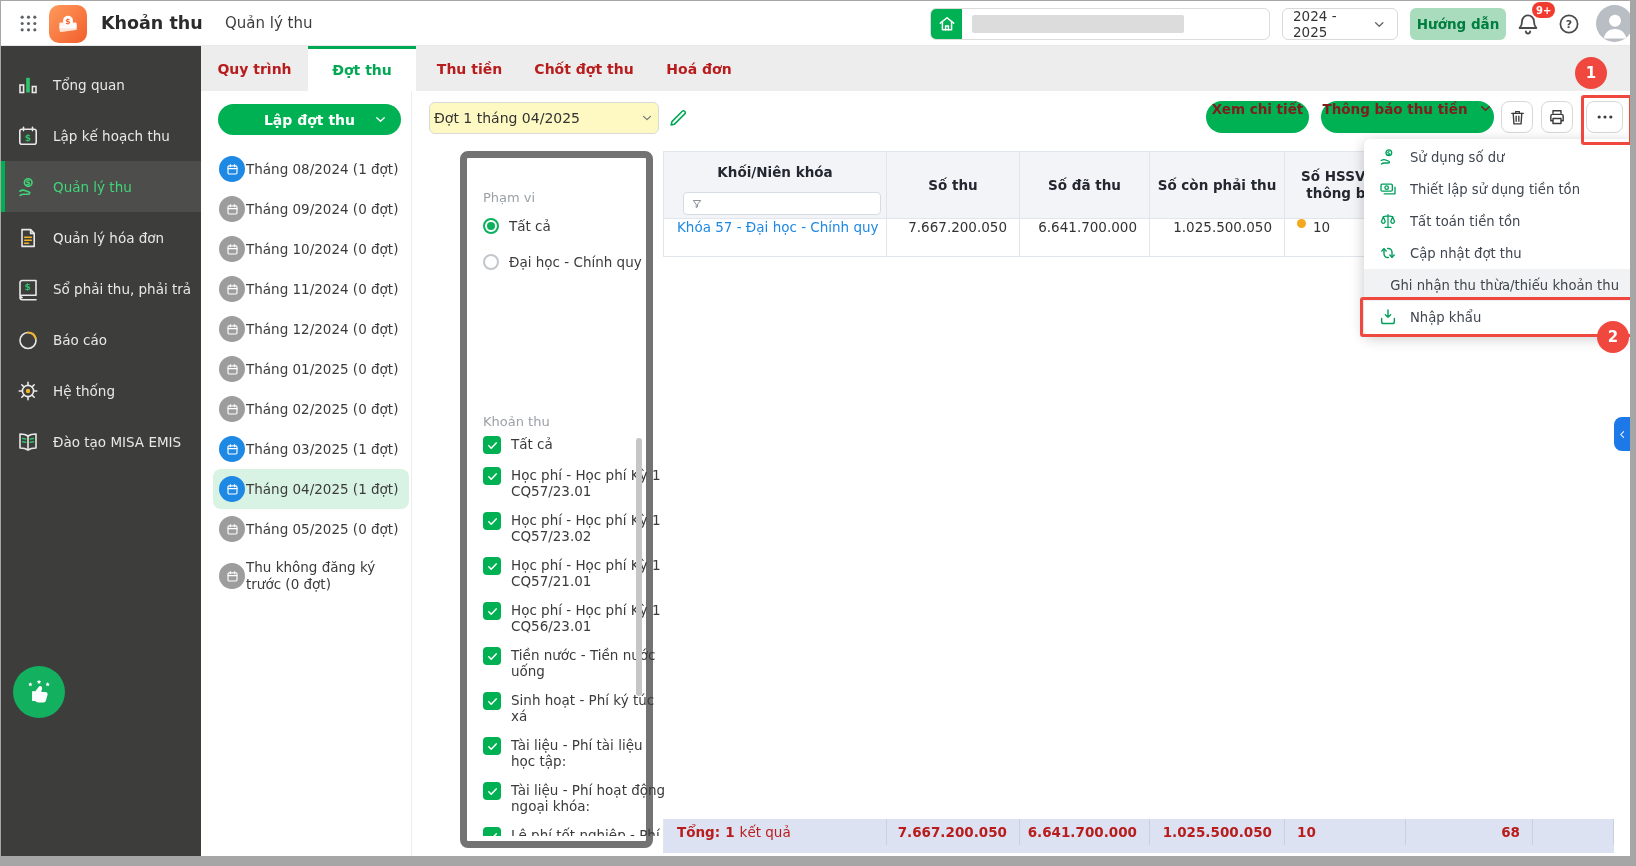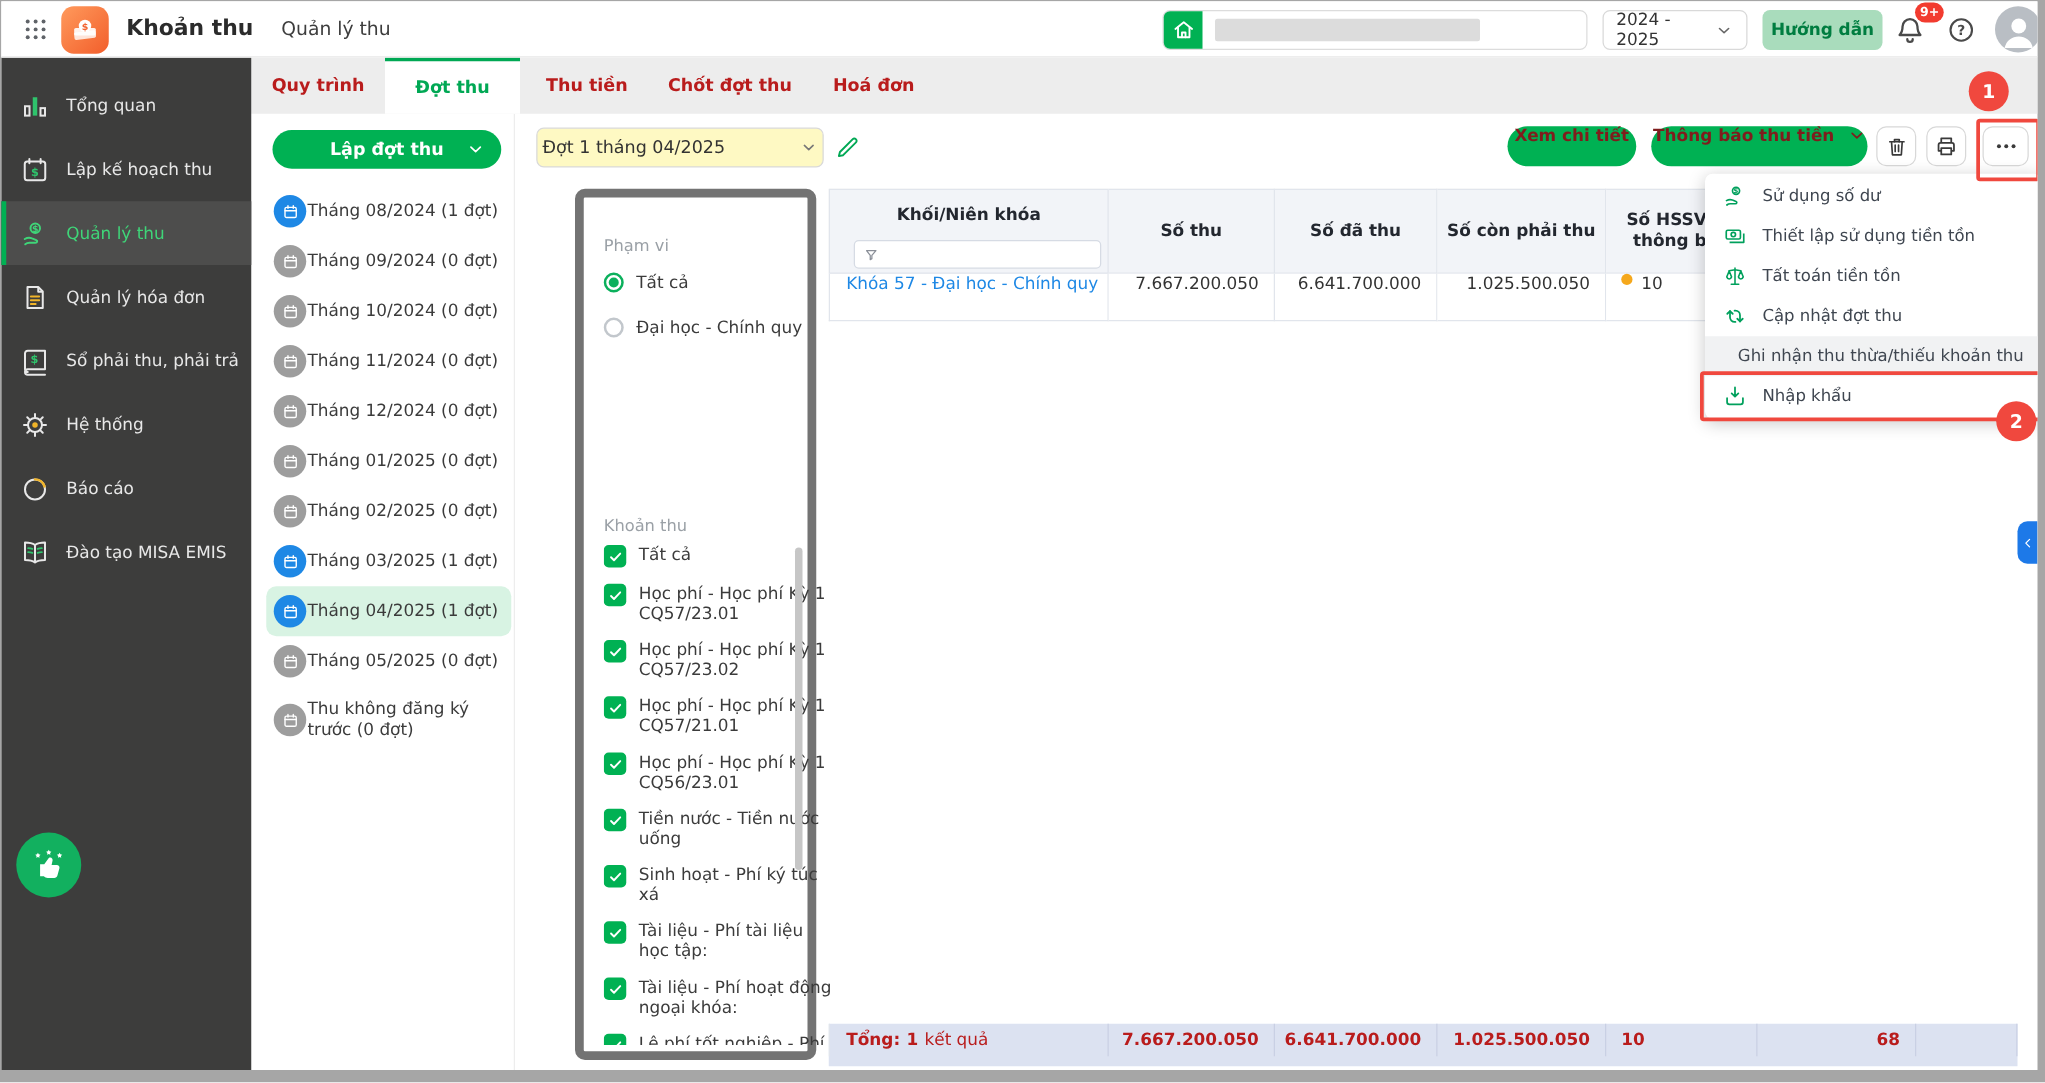--- a/index.html
+++ b/index.html
@@ -397,29 +397,29 @@
           <span class="lbl">Quản lý hóa đơn</span>
         </div>
         <div class="side-item green-ac">
           <svg class="ic" width="24" height="24">
               <use href="#i-ledger"></use>
             </svg>
           <span class="lbl">Sổ phải thu, phải trả</span>
         </div>
         <div class="side-item">
           <svg class="ic" width="24" height="24">
-              <use href="#i-gear"></use>
-            </svg>
-          <span class="lbl">Hệ thống</span>
+              <use href="#i-pie"></use>
+            </svg>
+          <span class="lbl">Báo cáo</span>
         </div>
         <div class="side-item">
           <svg class="ic" width="24" height="24">
-              <use href="#i-pie"></use>
-            </svg>
-          <span class="lbl">Báo cáo</span>
+              <use href="#i-gear"></use>
+            </svg>
+          <span class="lbl">Hệ thống</span>
         </div>
         <div class="side-item green-ac">
           <svg class="ic" width="24" height="24">
               <use href="#i-openbook"></use>
             </svg>
           <span class="lbl">Đào tạo MISA EMIS</span>
         </div>
       </div>
       <div class="fb-circle">
         <svg class="ic" width="32" height="32">

